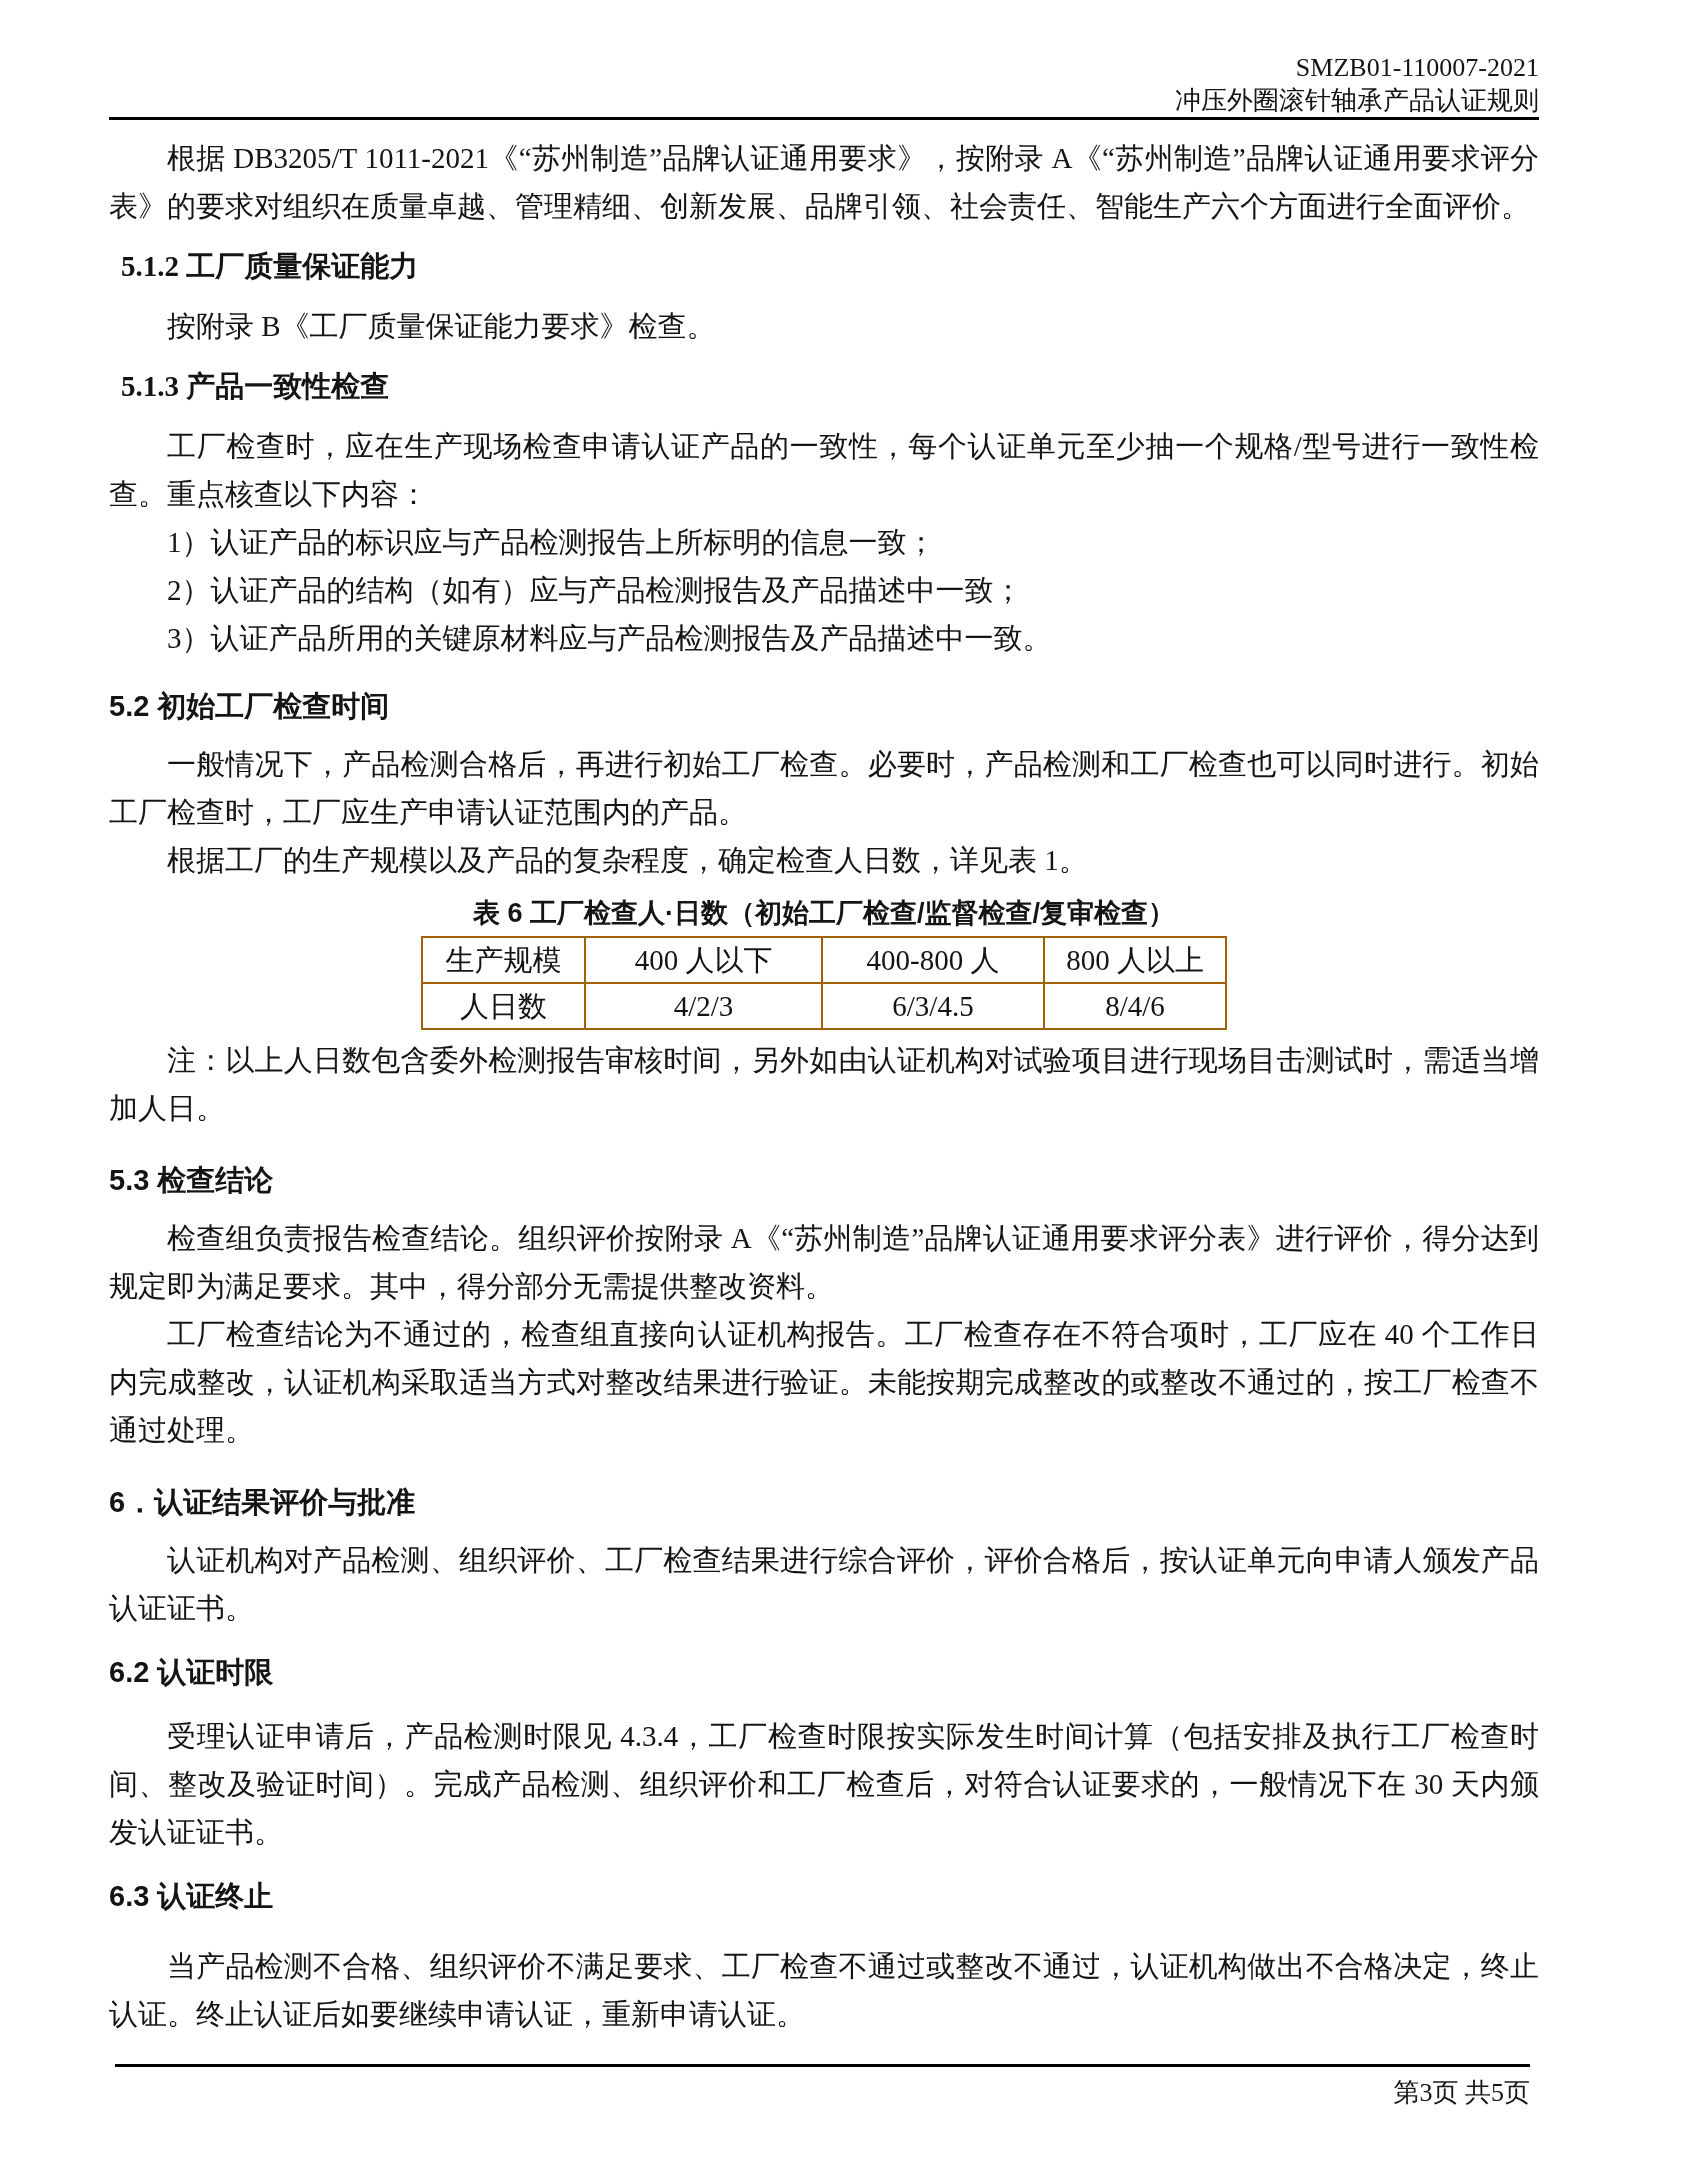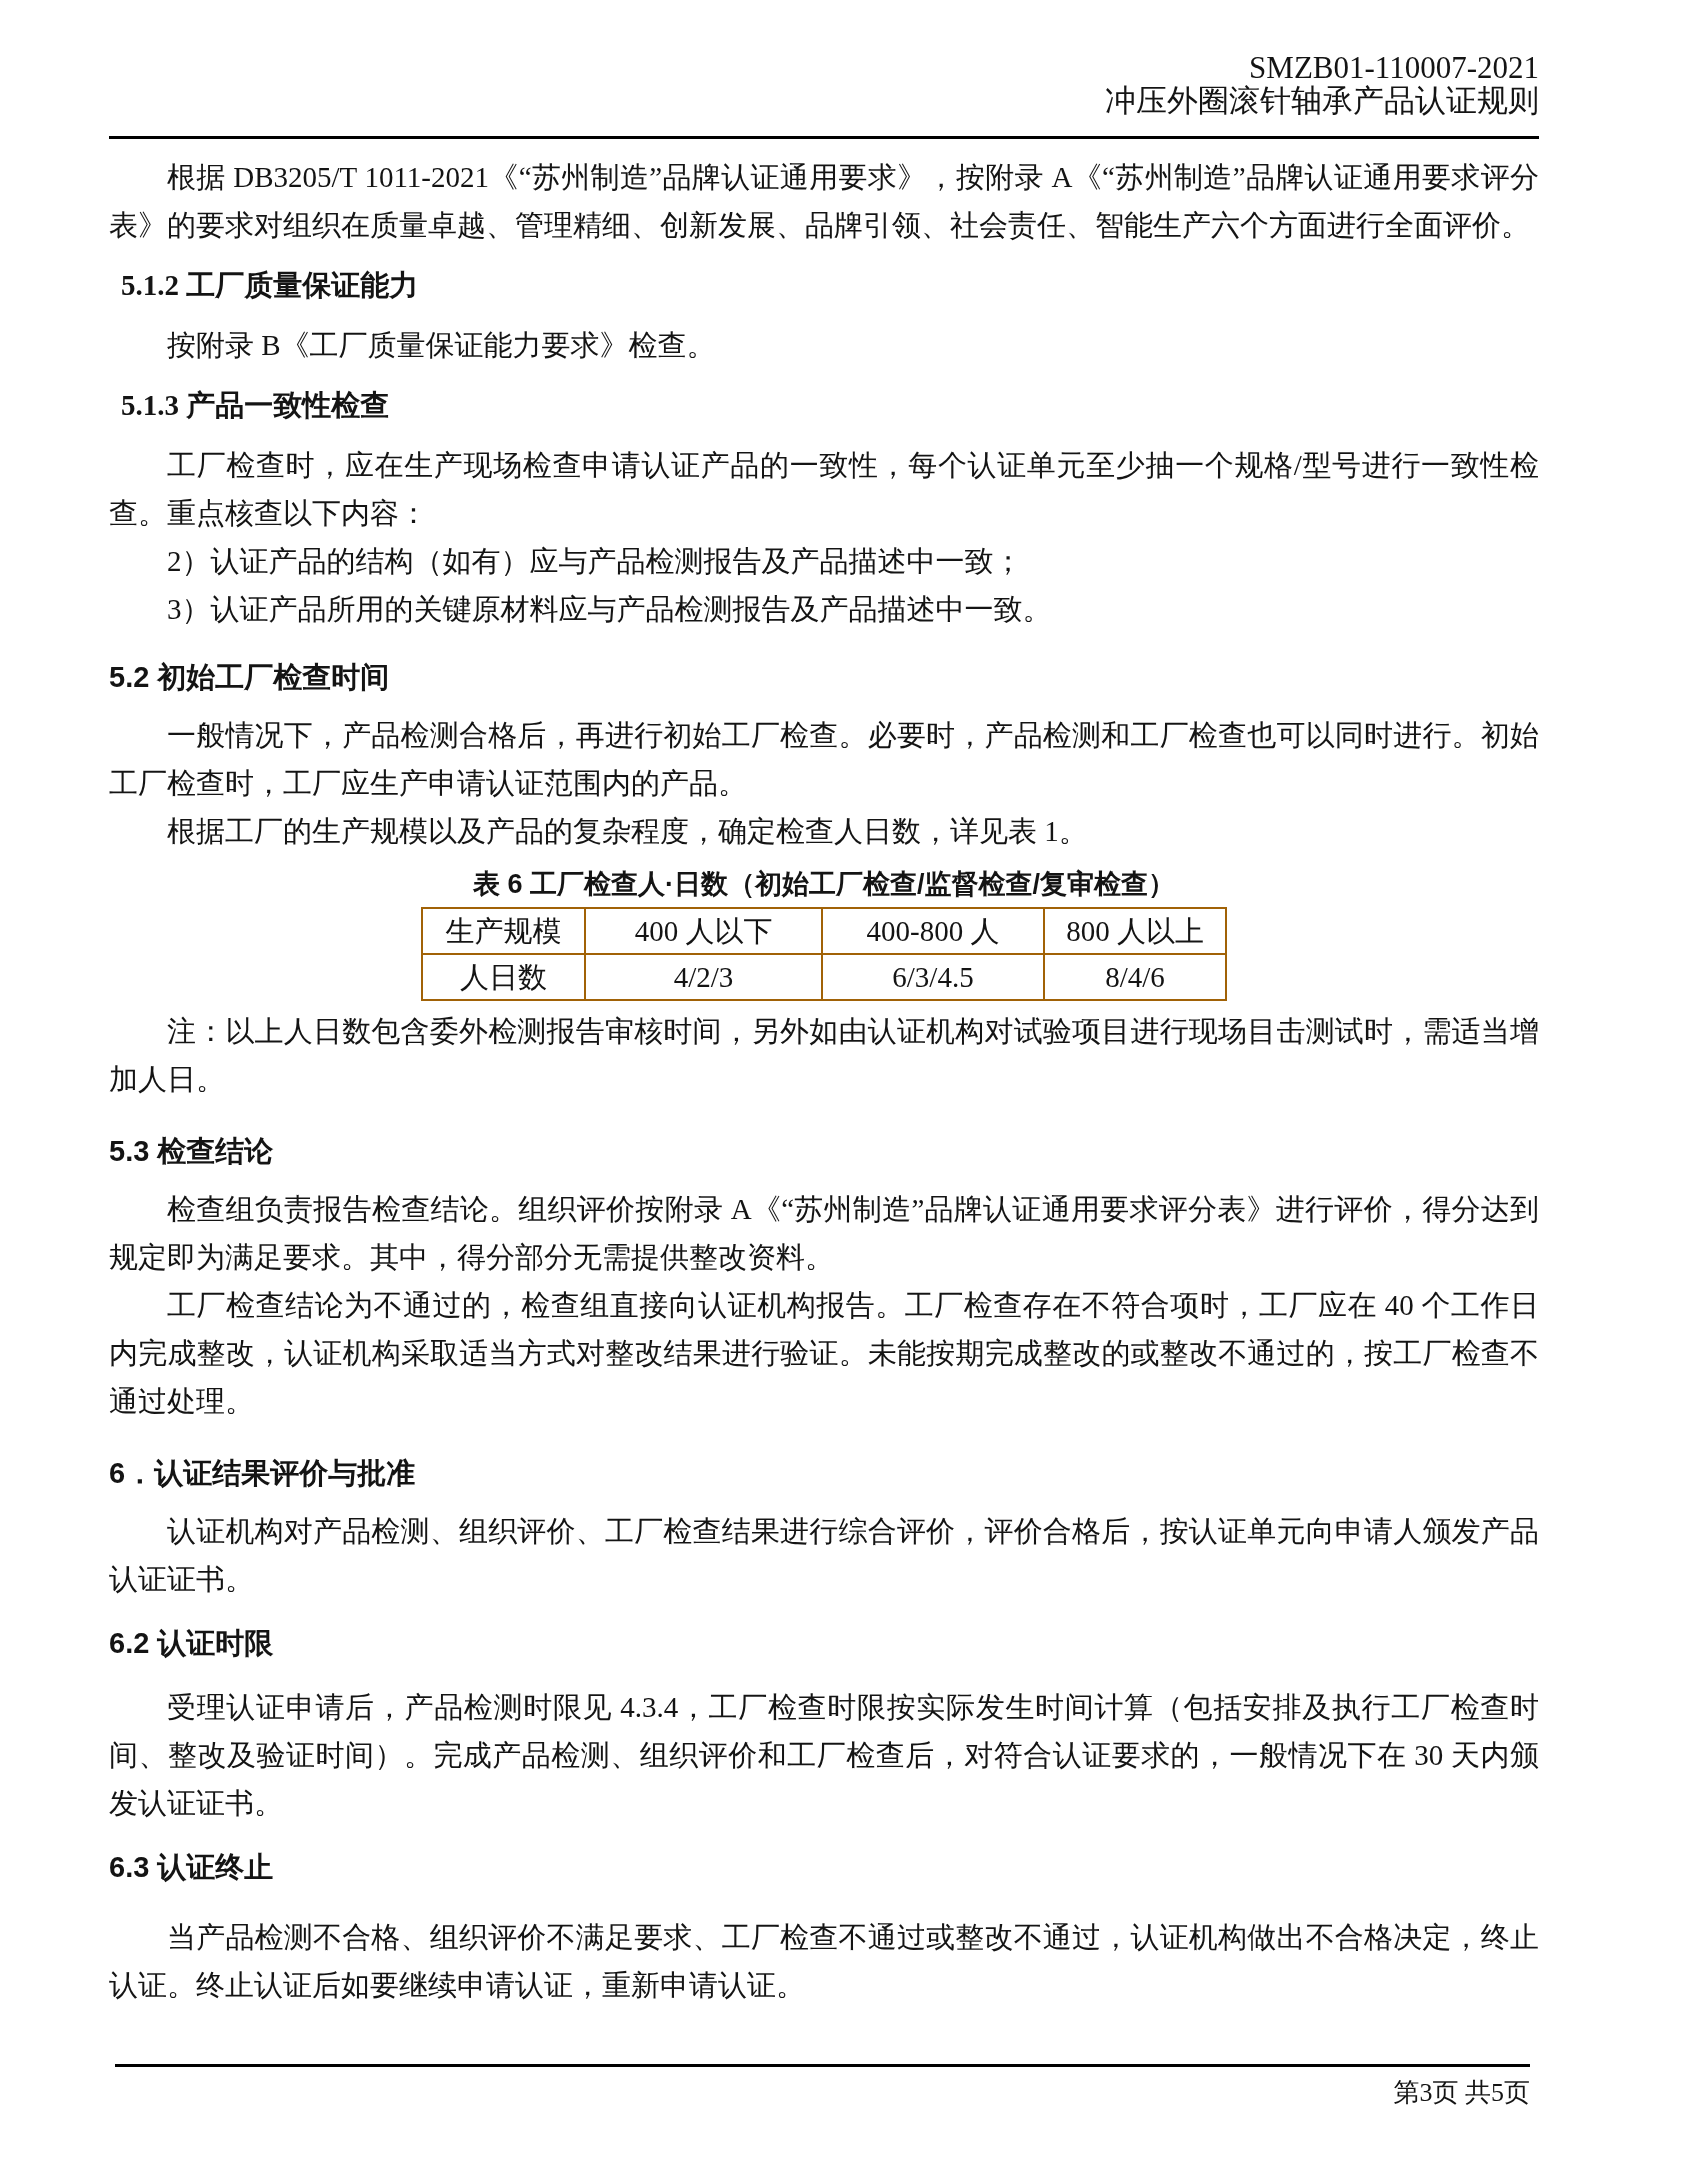--- a/index.html
+++ b/index.html
@@ -11,23 +11,23 @@
     box-sizing: border-box;
     padding: 51px 144px 0 109px;
     font-family: "Liberation Serif", "DejaVu Serif", serif;
     font-size: 29px;
     color: #141414;
     overflow: hidden;
   }
   
   .doc-header {
     text-align: right;
-    font-size: 31px;
+    font-size: 26px;
     line-height: 33px;
-    padding-bottom: 19px;
+    padding-bottom: 0;
     border-bottom: 3px solid #000;
   }
   .doc-header .line { display: block; }
   
   .body p {
     margin: 0;
     line-height: 48px;
     text-align: justify;
   }
   .indent { text-indent: 2em; }
@@ -99,20 +99,21 @@
 
   <div class="body">
 
     <p class="indent" style="margin-top:14px">根据 DB3205/T 1011-2021《“苏州制造”品牌认证通用要求》，按附录 A《“苏州制造”品牌认证通用要求评分表》的要求对组织在质量卓越、管理精细、创新发展、品牌引领、社会责任、智能生产六个方面进行全面评价。</p>
 
     <h4 class="plain-head">5.1.2 工厂质量保证能力</h4>
     <p class="indent">按附录 B《工厂质量保证能力要求》检查。</p>
 
     <h4 class="plain-head">5.1.3 产品一致性检查</h4>
     <p class="indent">工厂检查时，应在生产现场检查申请认证产品的一致性，每个认证单元至少抽一个规格/型号进行一致性检查。重点核查以下内容：</p>
+    <p class="indent">1）认证产品的标识应与产品检测报告上所标明的信息一致；</p>
     <p class="indent">2）认证产品的结构（如有）应与产品检测报告及产品描述中一致；</p>
     <p class="indent">3）认证产品所用的关键原材料应与产品检测报告及产品描述中一致。</p>
 
     <h3 class="bold-head mt-sec-m">5.2 初始工厂检查时间</h3>
     <p class="indent" style="margin-top:10px">一般情况下，产品检测合格后，再进行初始工厂检查。必要时，产品检测和工厂检查也可以同时进行。初始工厂检查时，工厂应生产申请认证范围内的产品。</p>
     <p class="indent">根据工厂的生产规模以及产品的复杂程度，确定检查人日数，详见表 1。</p>
 
     <div class="tbl-caption">表 6 工厂检查人·日数（初始工厂检查/监督检查/复审检查）</div>
     <table class="day-table">
       <tbody>

